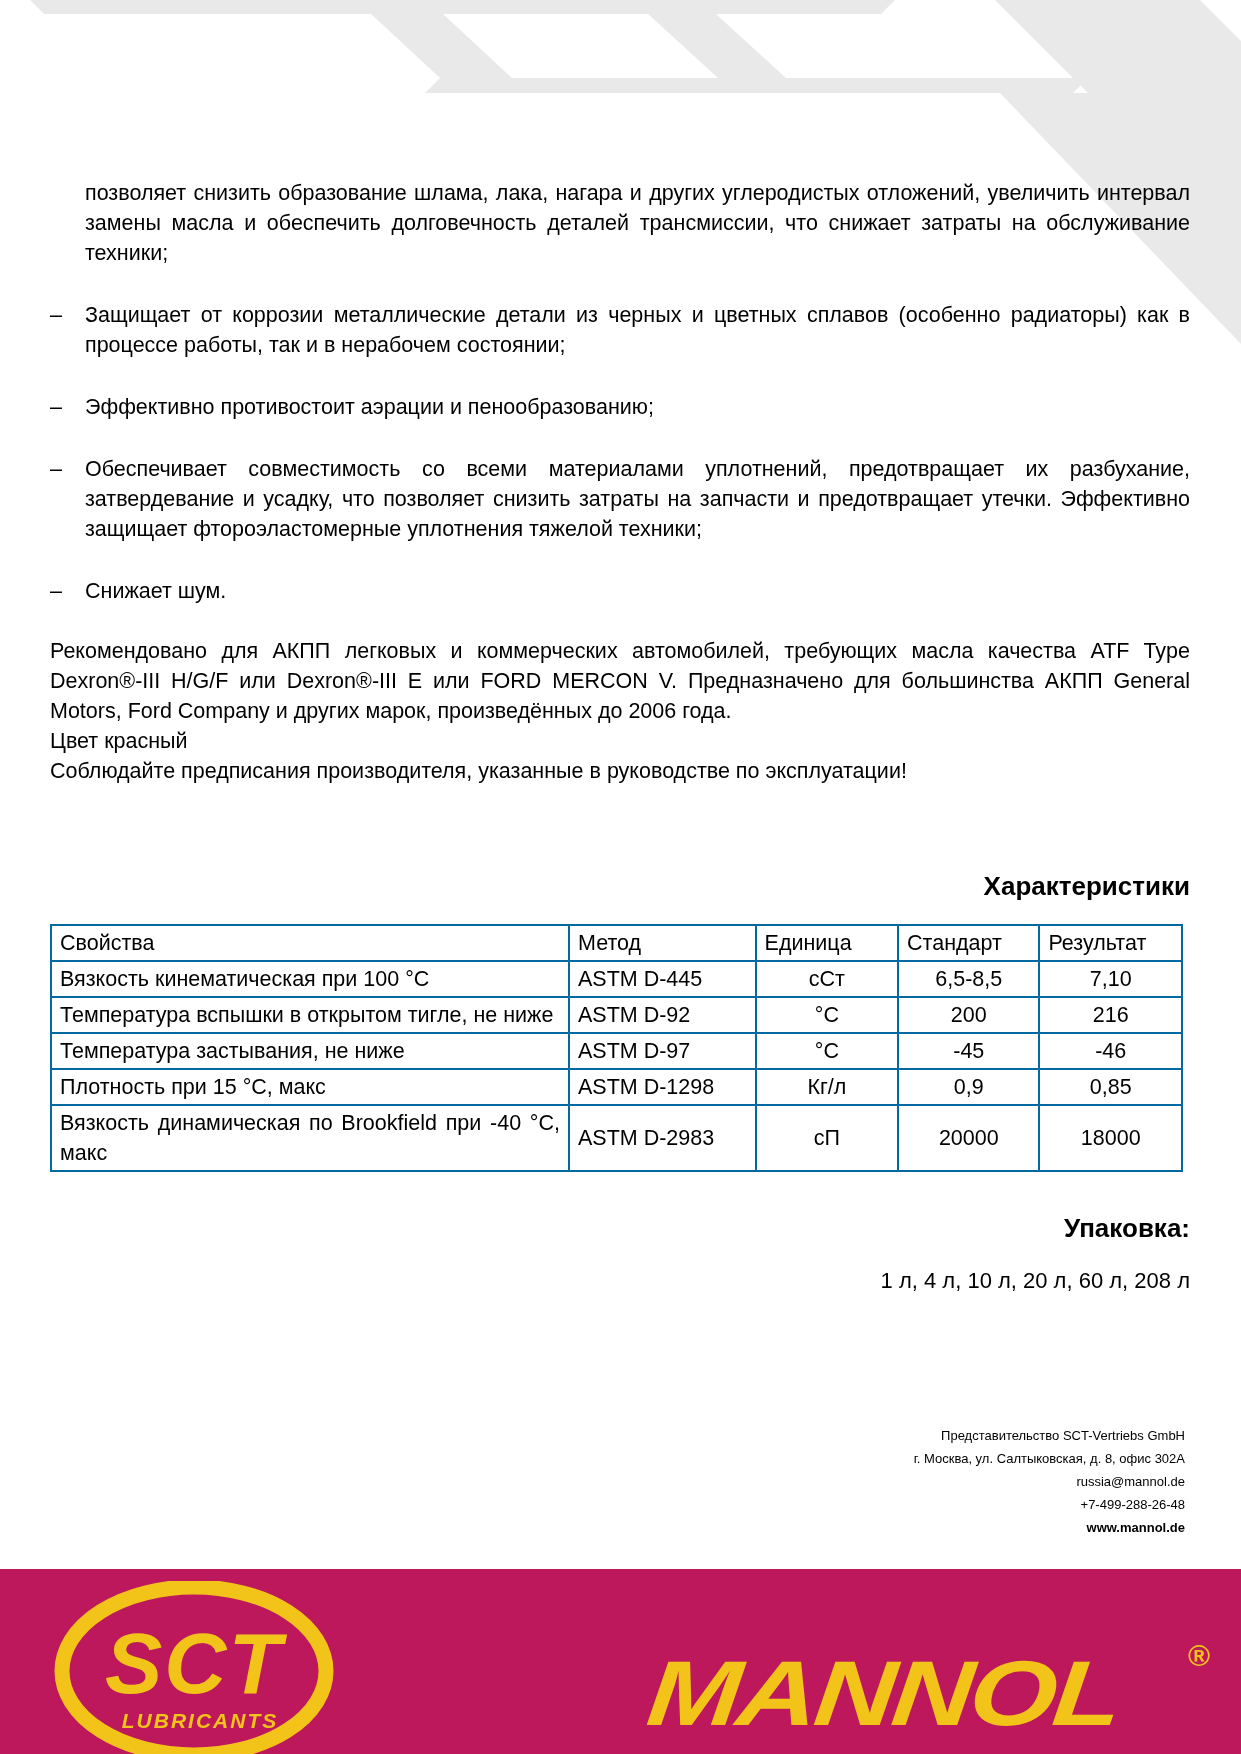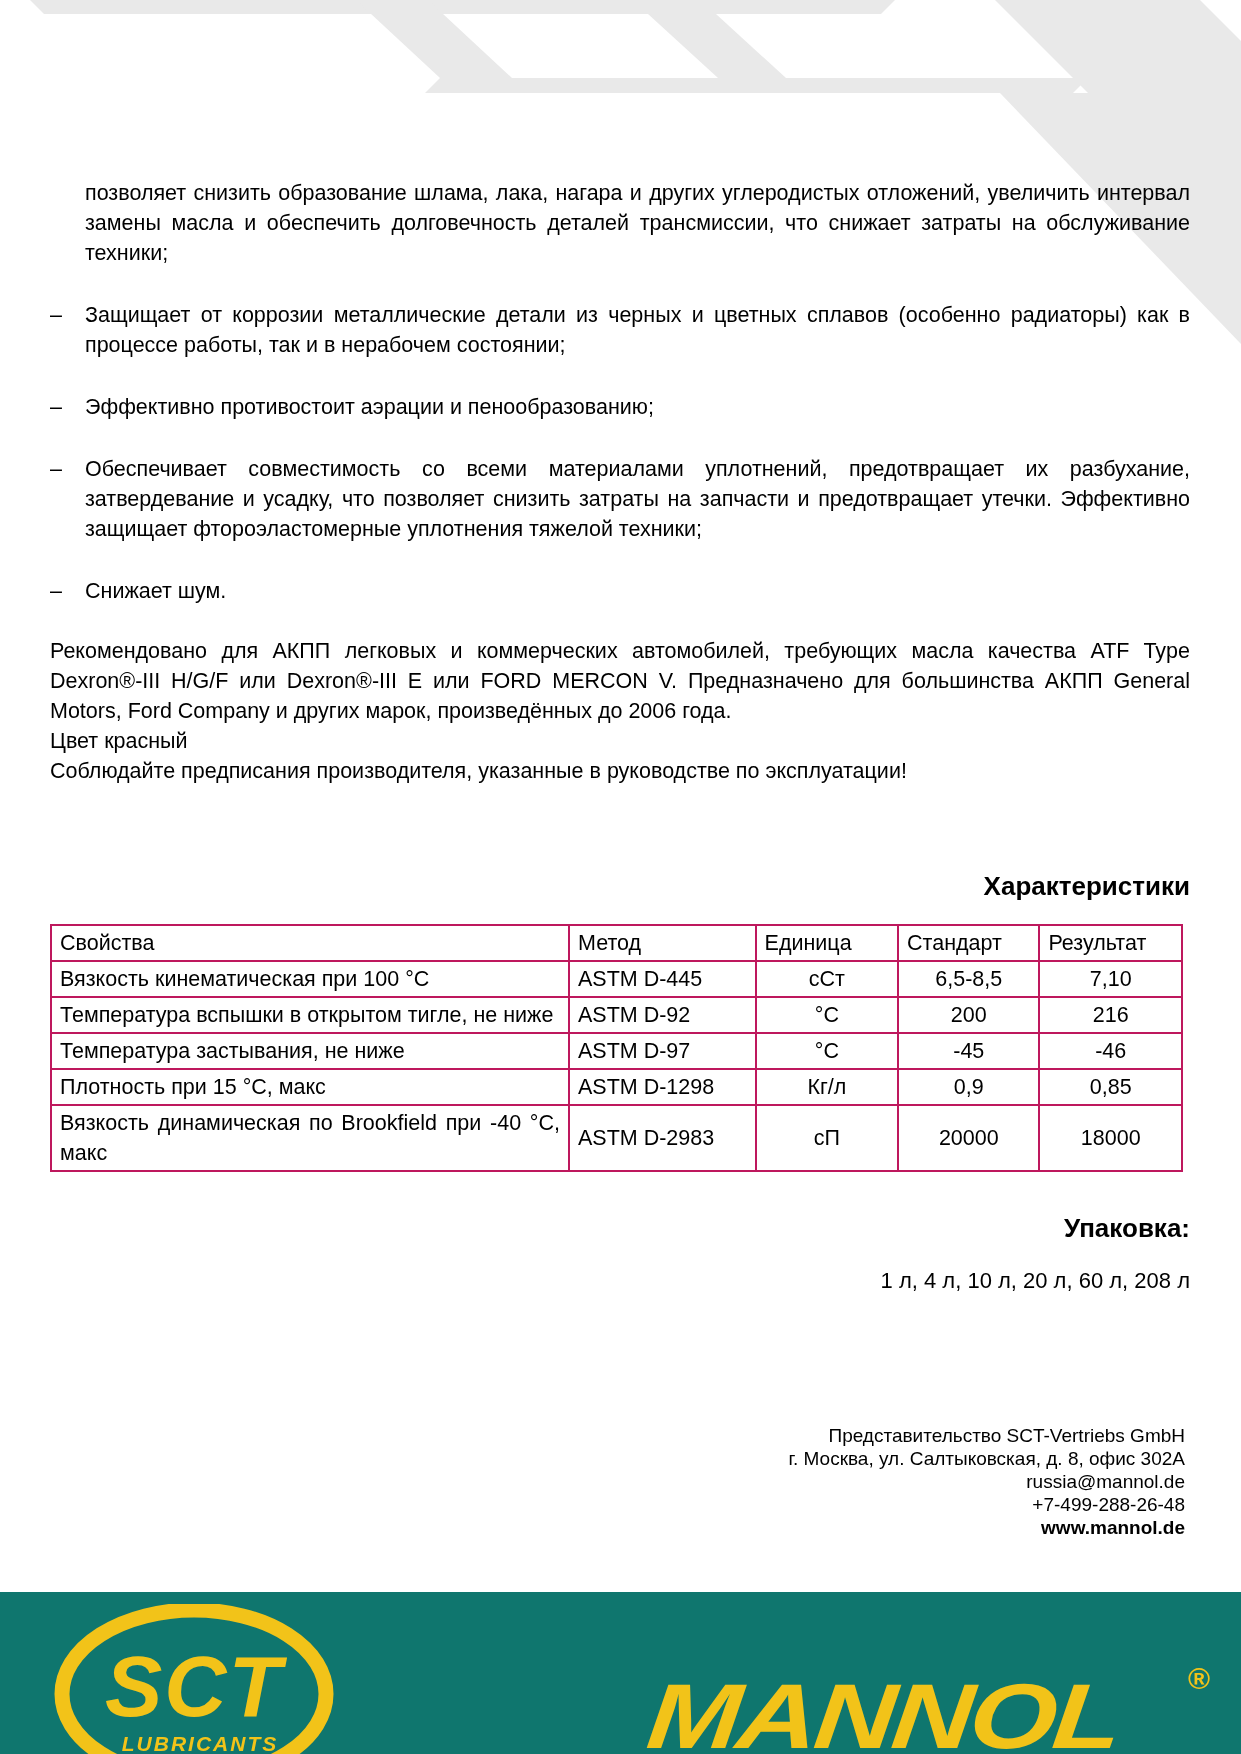--- a/index.html
+++ b/index.html
@@ -23,44 +23,44 @@
   .section-heading {
     font-size:26px; font-weight:bold; line-height:32px;
     margin:56px 0 0 0; text-align:right;
   }
   .char-heading { margin-top:84px; }
   .props-table {
     width:1133px; margin-top:22px; border-collapse:collapse; table-layout:fixed;
     font-size:21.5px; line-height:30px;
   }
   .props-table th, .props-table td {
-    border:2px solid #be185d; padding:2px 8px; font-weight:normal;
+    border:2px solid #0369a1; padding:2px 8px; font-weight:normal;
     vertical-align:middle; overflow:hidden;
   }
   .props-table th { text-align:left; }
   .col-prop  { width:45.8%; }
   .col-meth  { width:16.5%; }
   .col-unit  { width:12.6%; }
   .col-std   { width:12.5%; }
   .col-res   { width:12.6%; }
   td.c-prop { text-align:justify; }
   td.c-meth { text-align:left; }
   td.c-unit, td.c-std, td.c-res { text-align:center; }
   .pack-heading { margin-top:40px; }
   .pack-line { margin:22px 0 0 0; text-align:right; font-size:22px; }
   
   .footer-contact {
     position:absolute; right:56px; top:1424px; width:600px;
-    text-align:right; font-size:19px; line-height:23px;
+    text-align:right; font-size:13px; line-height:23px;
   }
   .footer-contact .site { font-weight:bold; }
   
   .brand-bar {
-    position:absolute; left:0; bottom:0; width:1241px; height:162px;
-    background:#0f766e;
+    position:absolute; left:0; bottom:0; width:1241px; height:185px;
+    background:#be185d;
   }
   .sct-logo { position:absolute; left:52px; top:12px; }
   .mannol-wordmark {
     position:absolute; left:648px; top:78px;
     font-size:92px; font-weight:bold; font-style:italic;
     color:#f2c319; letter-spacing:-3px; white-space:nowrap;
     transform:skewX(-6deg) scaleX(1.22); transform-origin:left center;
     line-height:92px;
   }
   .mannol-reg {

